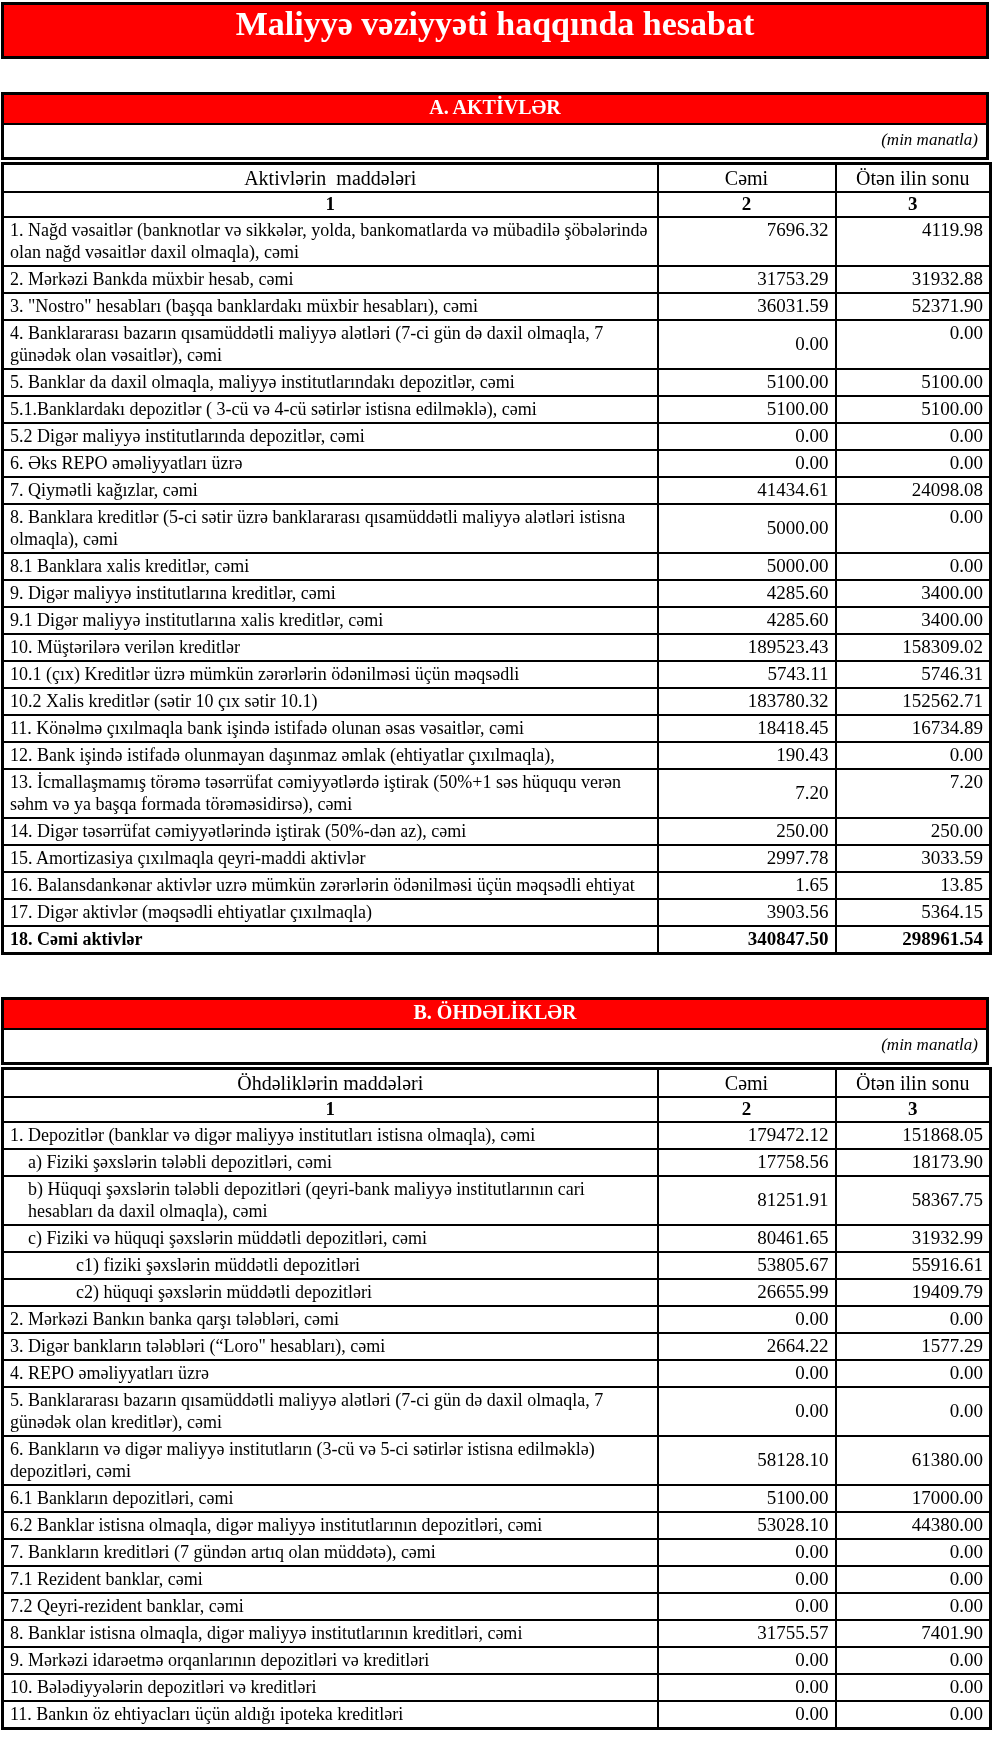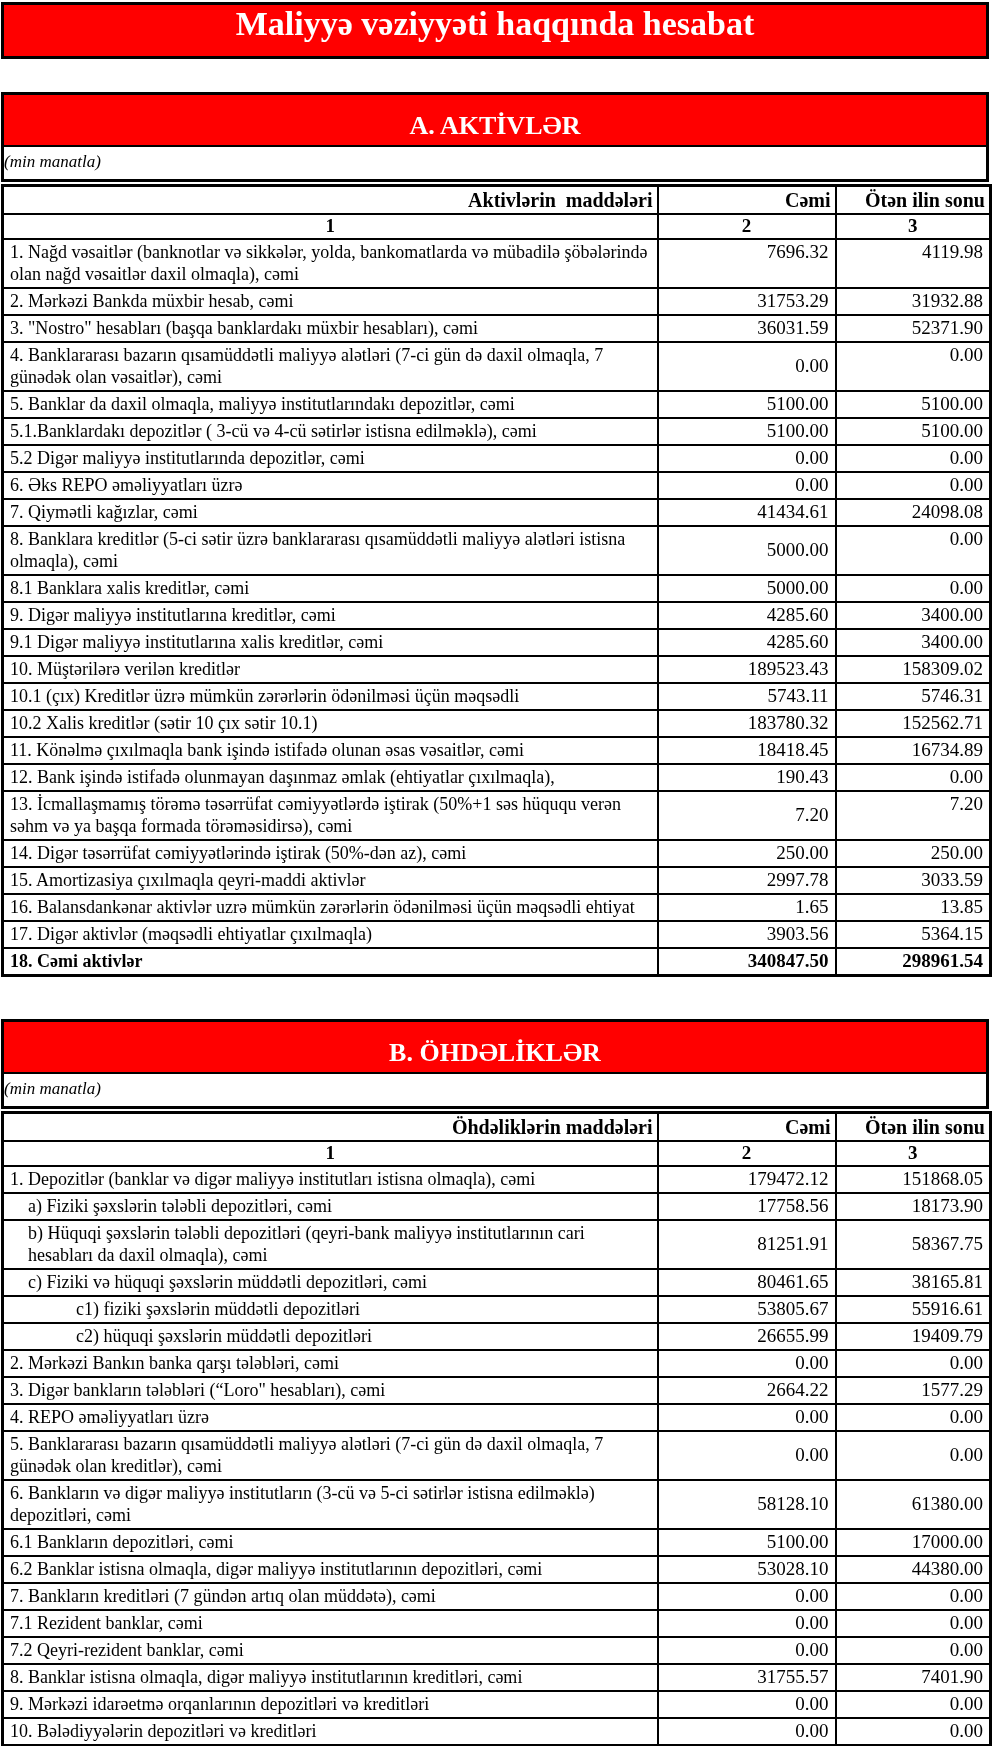--- a/index.html
+++ b/index.html
@@ -22,25 +22,26 @@
     padding:0 0 13px 0;
   }
 
   
   .section-head-box { border:3px solid #000; }
   .section-title {
     background:#ff0000;
     color:#fff;
     text-align:center;
     font-weight:bold;
-    font-size:26px;
-    padding:16px 0 4px 0;
+    font-size:20px;
+    padding:1px 0 4px 0;
     border-bottom:2px solid #000;
   }
   .unit-note {
+    text-align:right;
     font-style:italic;
     font-size:17px;
     padding:5px 8px 7px 0;
     min-height:17px;
   }
 
   
   table.data-table {
     border-collapse:collapse;
     table-layout:fixed;
@@ -53,22 +54,22 @@
   col.c3 { width:155px; }
   .data-table th, .data-table td {
     border:2px solid #000;
     font-size:18px;
     line-height:22px;
     padding:1px 6px 2px 6px;
     overflow:hidden;
   }
   .data-table thead tr.col-titles th {
     font-size:20px;
-    font-weight:bold;
-    text-align:right;
+    font-weight:normal;
+    text-align:center;
     white-space:pre-wrap;
     padding:2px 4px;
   }
   .data-table thead tr.col-nums th {
     font-size:19px;
     font-weight:bold;
     text-align:center;
     padding:0 4px 1px 4px;
   }
   .data-table td.label { text-align:left; }
@@ -276,21 +277,21 @@
             <td class="num v-mid">18173.90</td>
           </tr>
           <tr>
             <td class="label v-mid indent-1">b) Hüquqi şəxslərin tələbli depozitləri (qeyri-bank maliyyə institutlarının cari hesabları da daxil olmaqla), cəmi</td>
             <td class="num v-mid">81251.91</td>
             <td class="num v-mid">58367.75</td>
           </tr>
           <tr>
             <td class="label v-mid indent-1">c) Fiziki və hüquqi şəxslərin müddətli depozitləri, cəmi</td>
             <td class="num v-mid">80461.65</td>
-            <td class="num v-mid">38165.81</td>
+            <td class="num v-mid">31932.99</td>
           </tr>
           <tr>
             <td class="label v-mid indent-2">c1) fiziki şəxslərin müddətli depozitləri</td>
             <td class="num v-mid">53805.67</td>
             <td class="num v-mid">55916.61</td>
           </tr>
           <tr>
             <td class="label v-mid indent-2">c2) hüquqi şəxslərin müddətli depozitləri</td>
             <td class="num v-mid">26655.99</td>
             <td class="num v-mid">19409.79</td>

